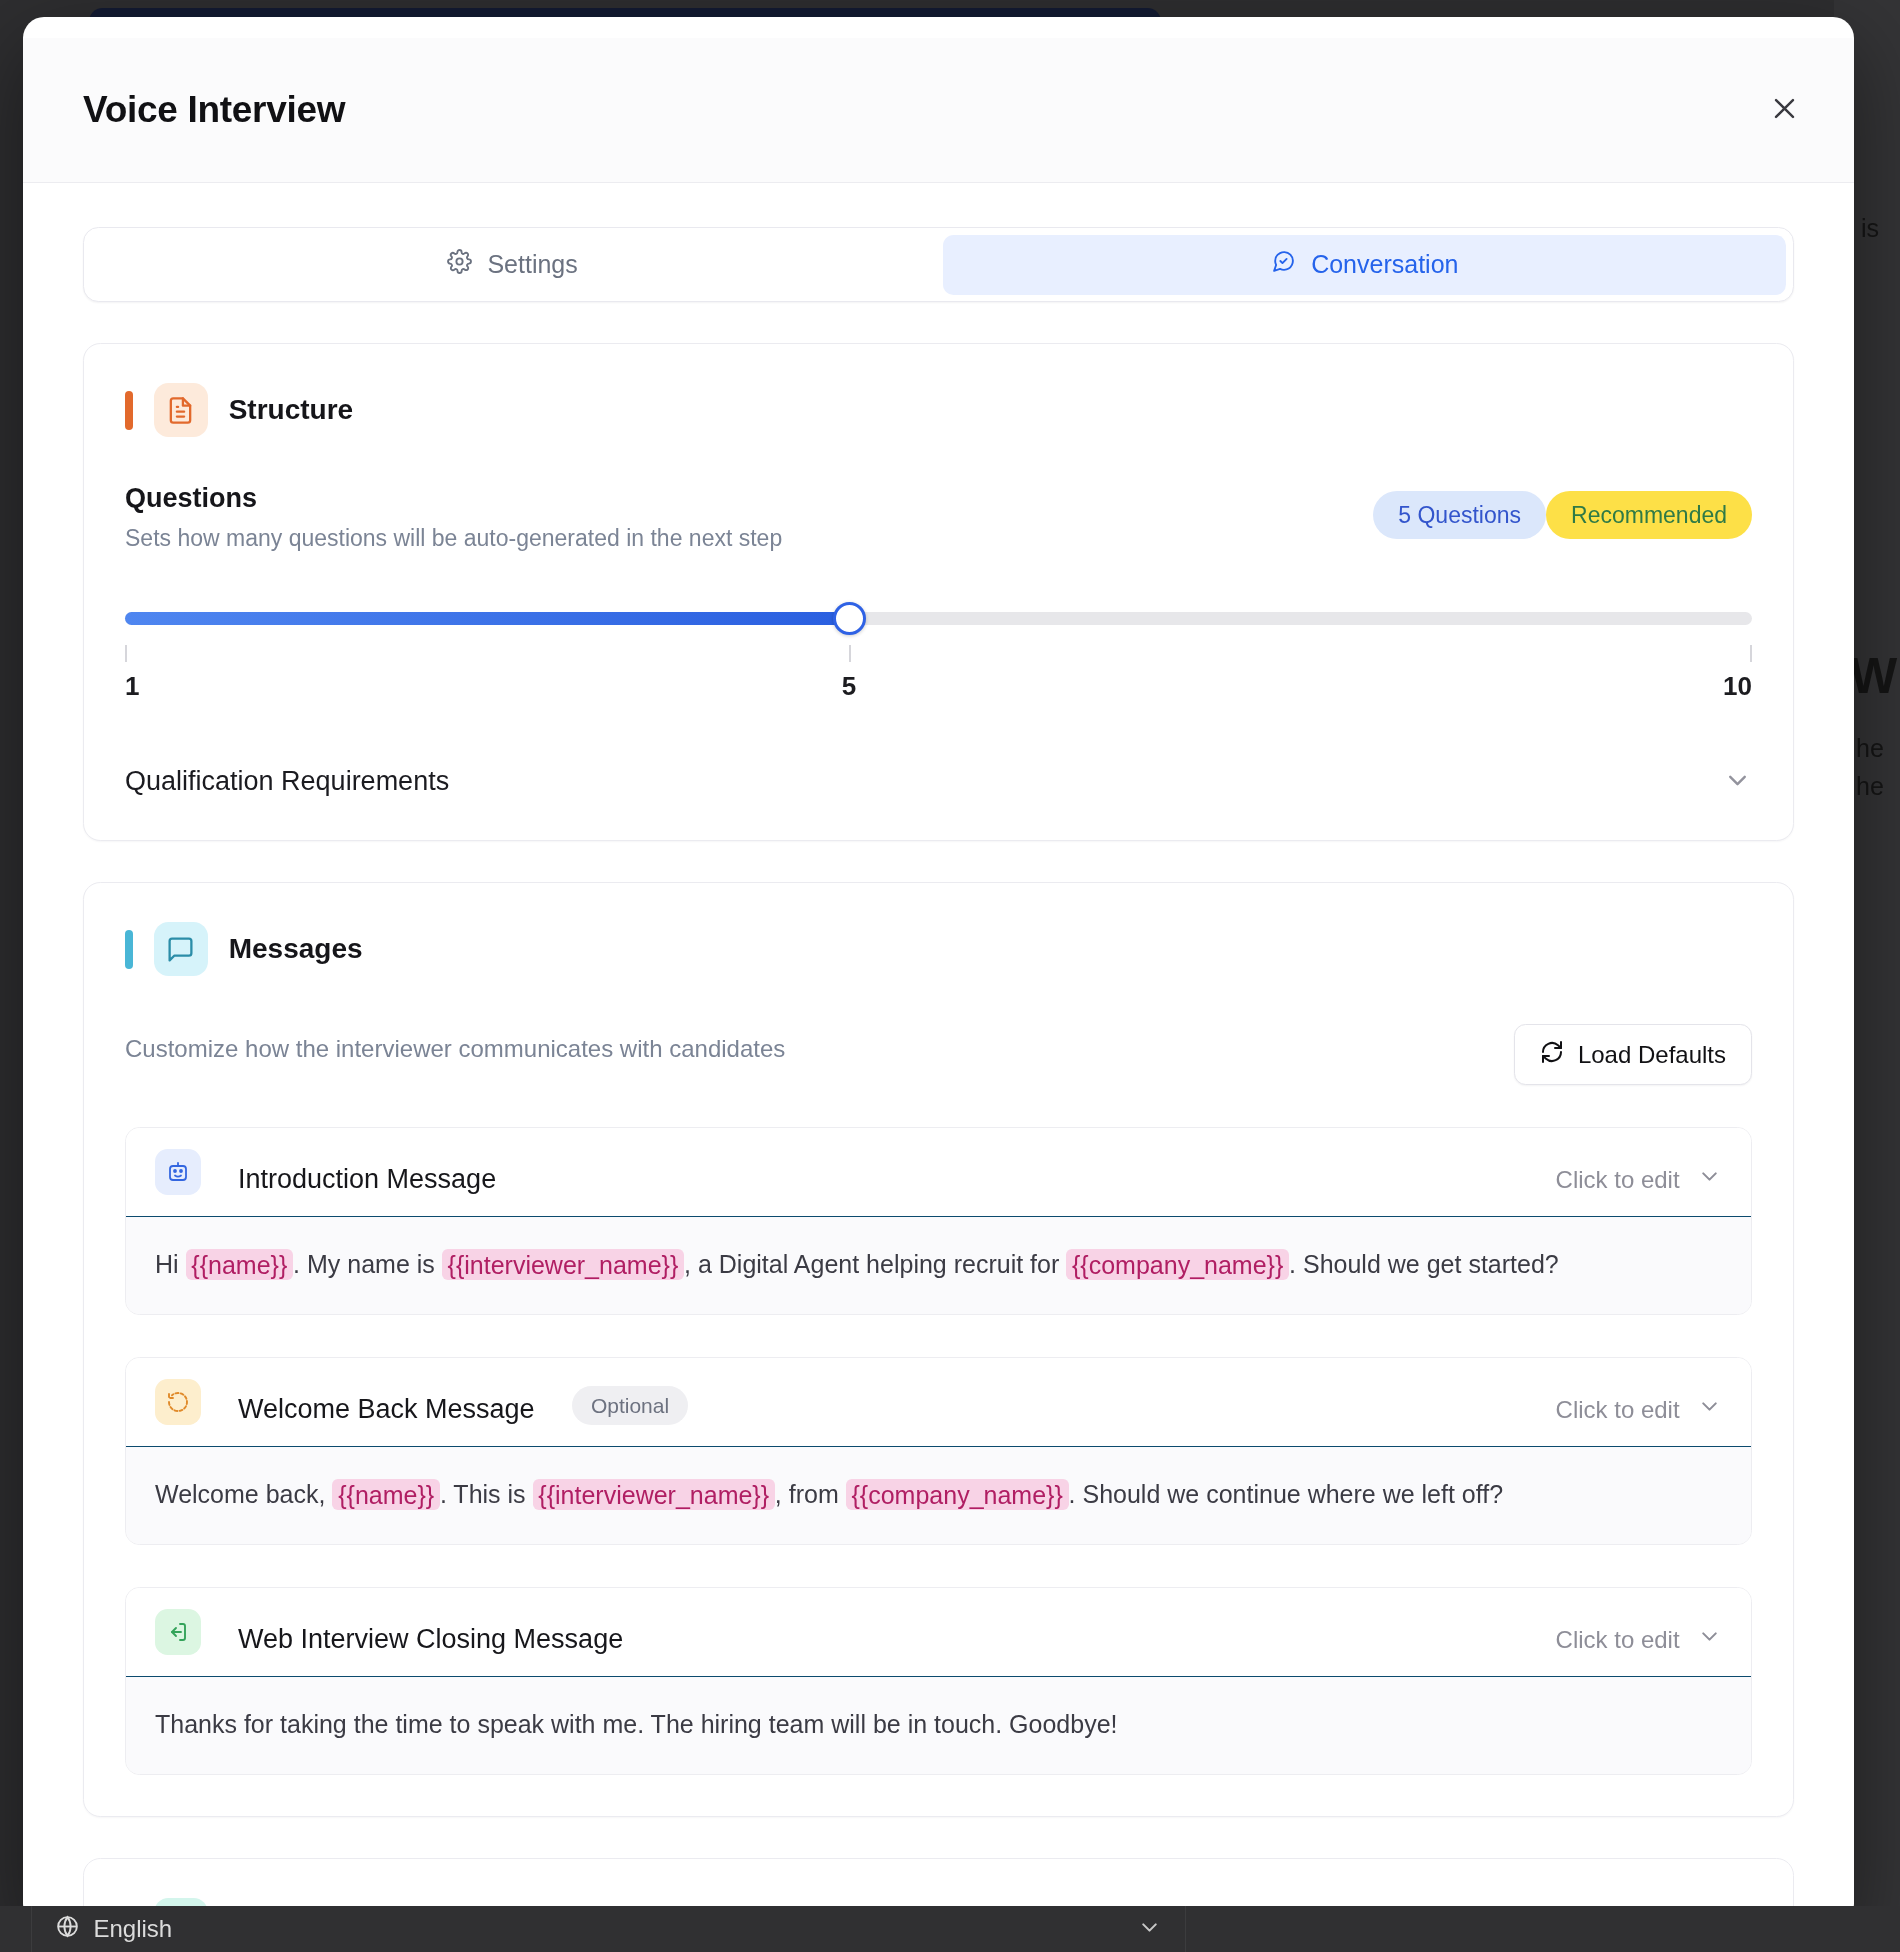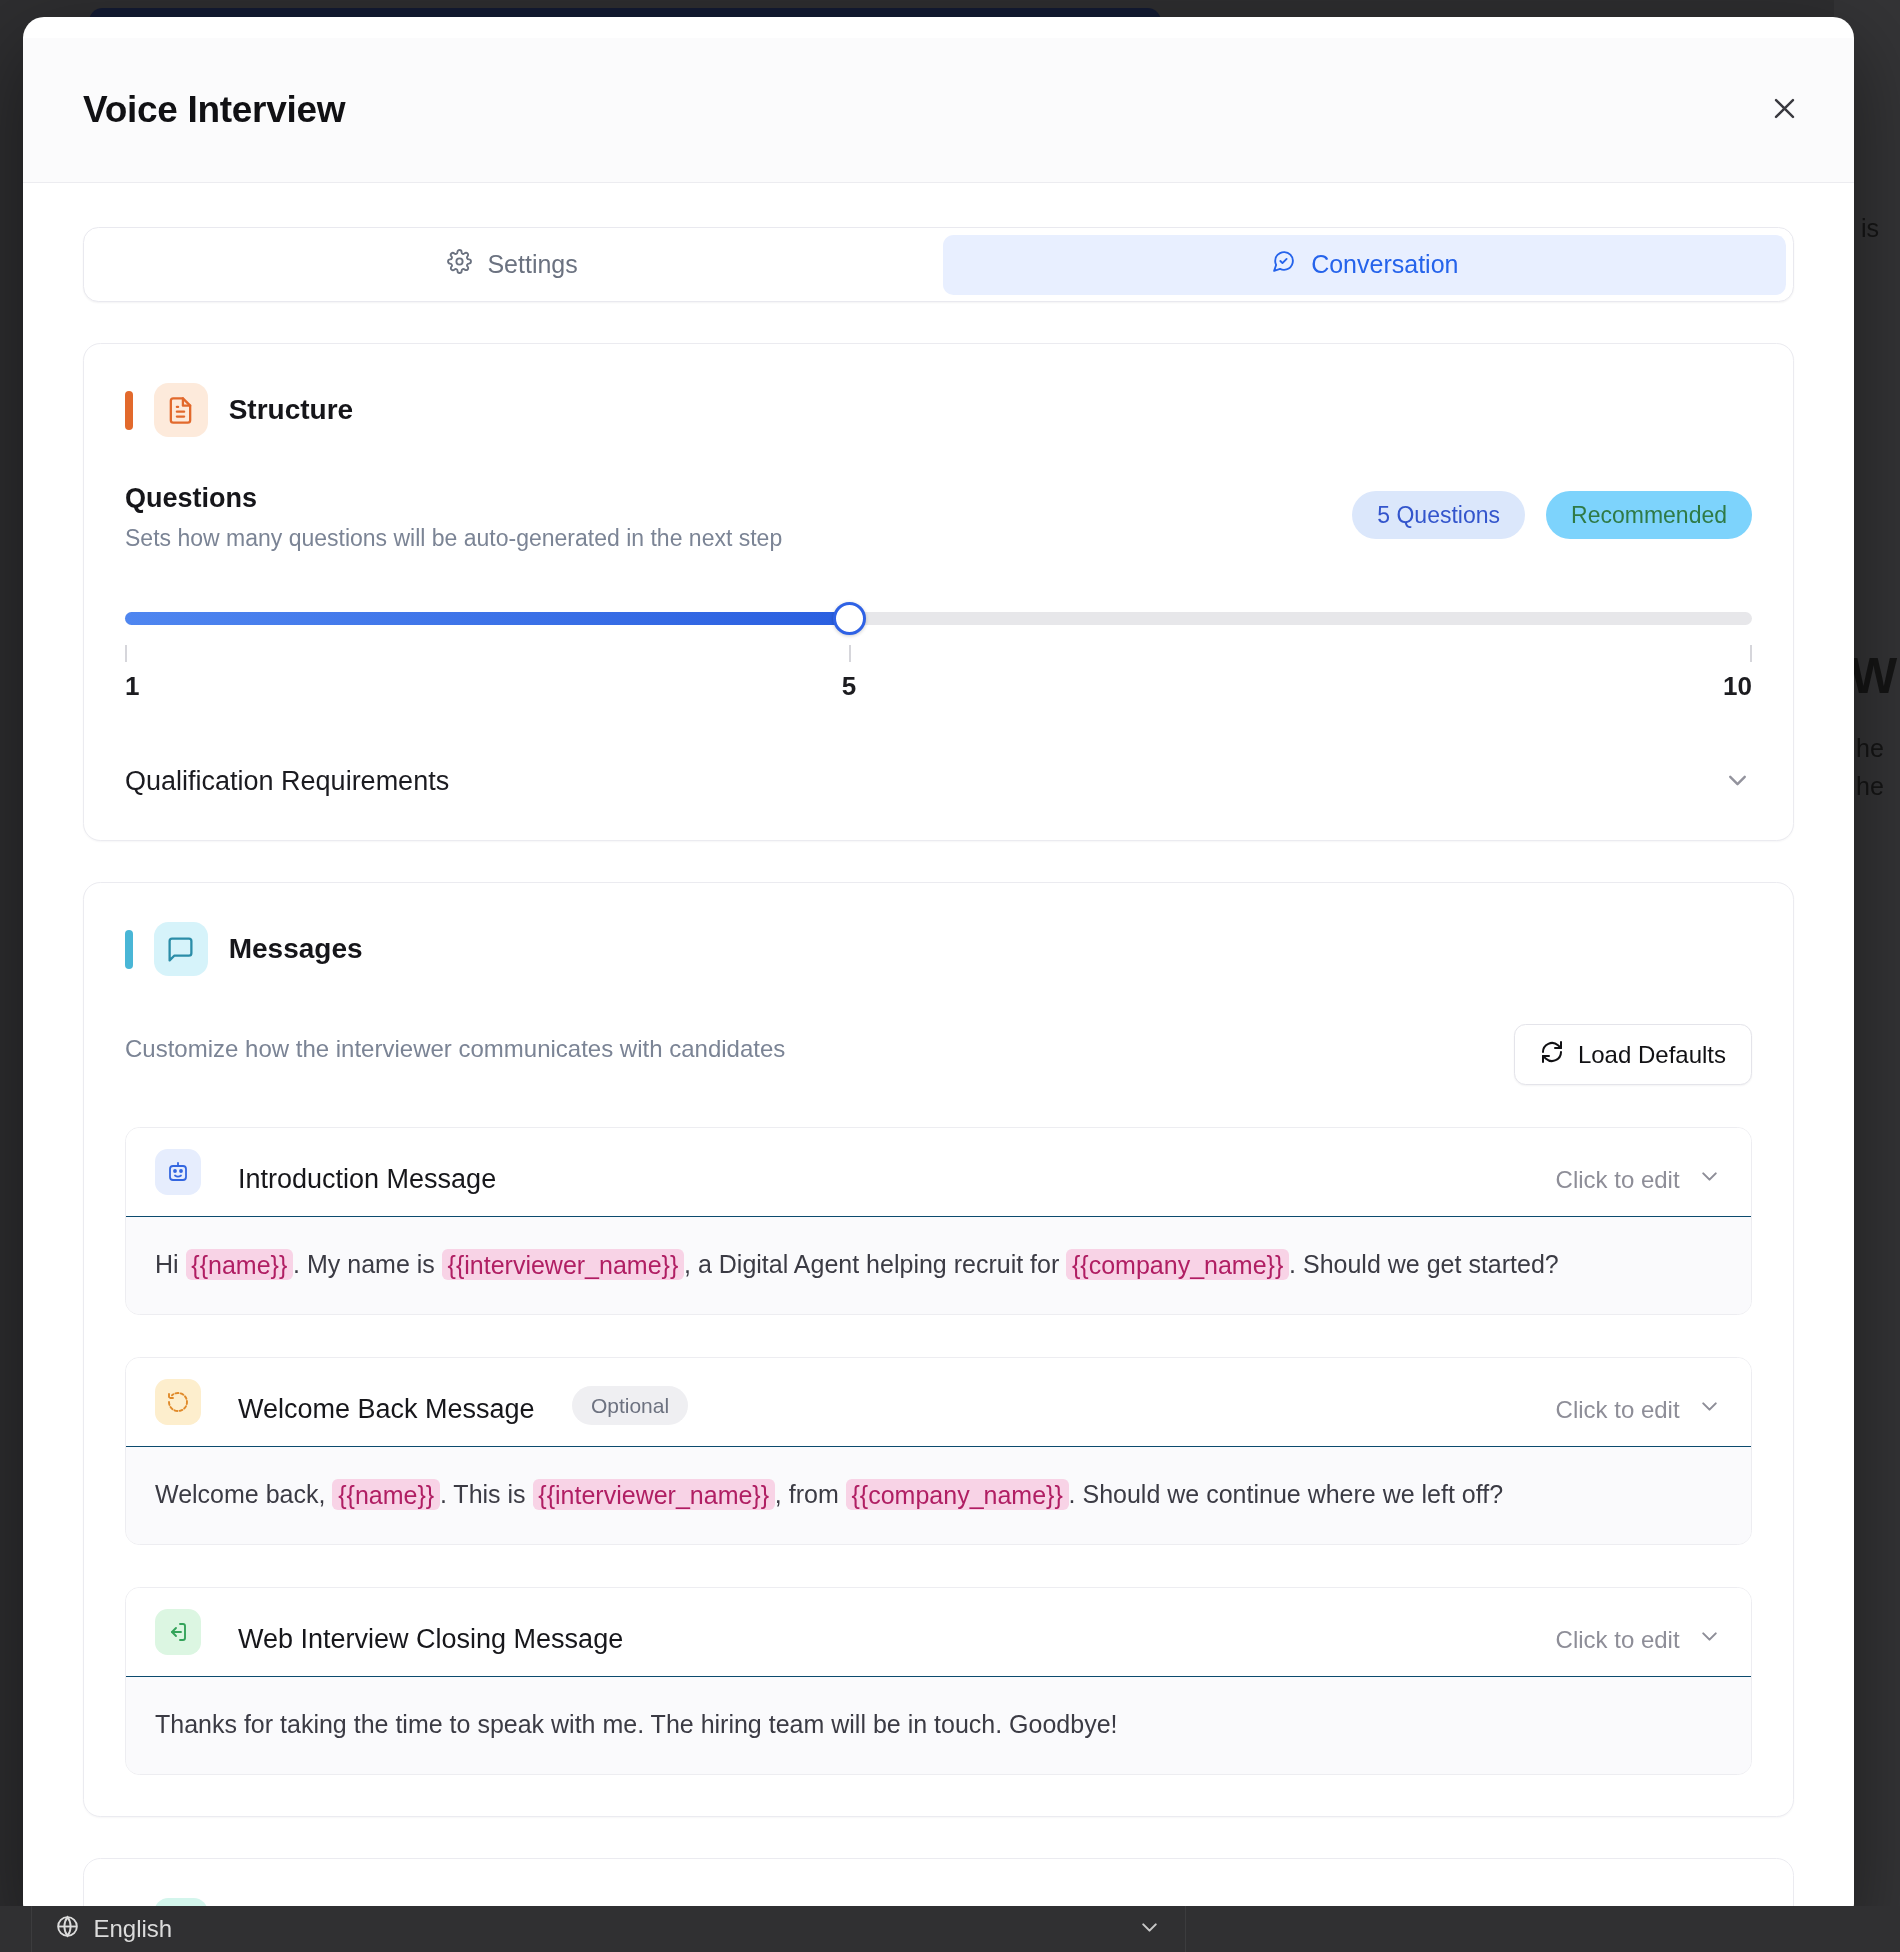--- a/index.html
+++ b/index.html
@@ -90,24 +90,24 @@
   .sec-icon {
     width: 54px; height: 54px; border-radius: 14.5px;
     display: flex; align-items: center; justify-content: center; flex: 0 0 auto;
   }
   .sec-title { font-size: 28px; font-weight: 700; color: #16161a; }
 
   
   .q-row { display: flex; align-items: flex-start; margin-top: 46px; }
   .q-label { font-size: 27px; font-weight: 700; color: #16161a; }
   .q-sub { font-size: 23px; color: #7b8495; margin-top: 10.6px; }
-  .q-badges { margin-left: auto; display: flex; gap: 21px; padding-top: 7.7px; }
+  .q-badges { margin-left: auto; display: flex; padding-top: 7.7px; }
   .badge { border-radius: 965px; padding: 10.6px 25px; font-size: 23px; }
   .badge-blue { background: #dbe7fb; color: #3355cc; }
-  .badge-green { background: #7dd3fc; color: #2f7a46; }
+  .badge-green { background: #fde047; color: #2f7a46; }
 
   .slider-wrap { margin-top: 50px; position: relative; height: 33px; }
   .slider-track {
     position: absolute; left: 0; right: 0; top: 9.7px; height: 13.5px;
     background: #e7e7ea; border-radius: 7.7px;
   }
   .slider-fill {
     position: absolute; left: 0; top: 9.7px; height: 13.5px; width: 44.5%;
     background: linear-gradient(90deg, #4f86f0 0%, #2a5fe0 100%);
     border-radius: 7.7px;

